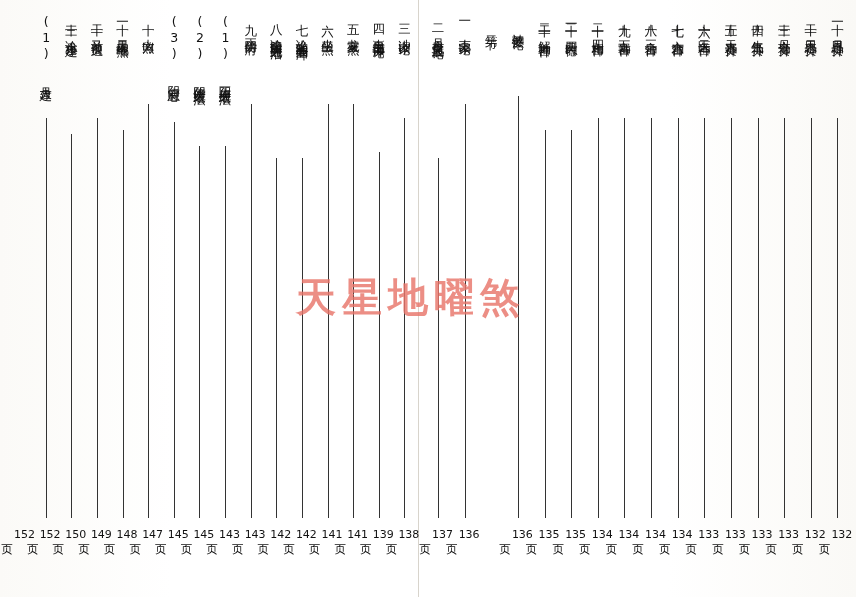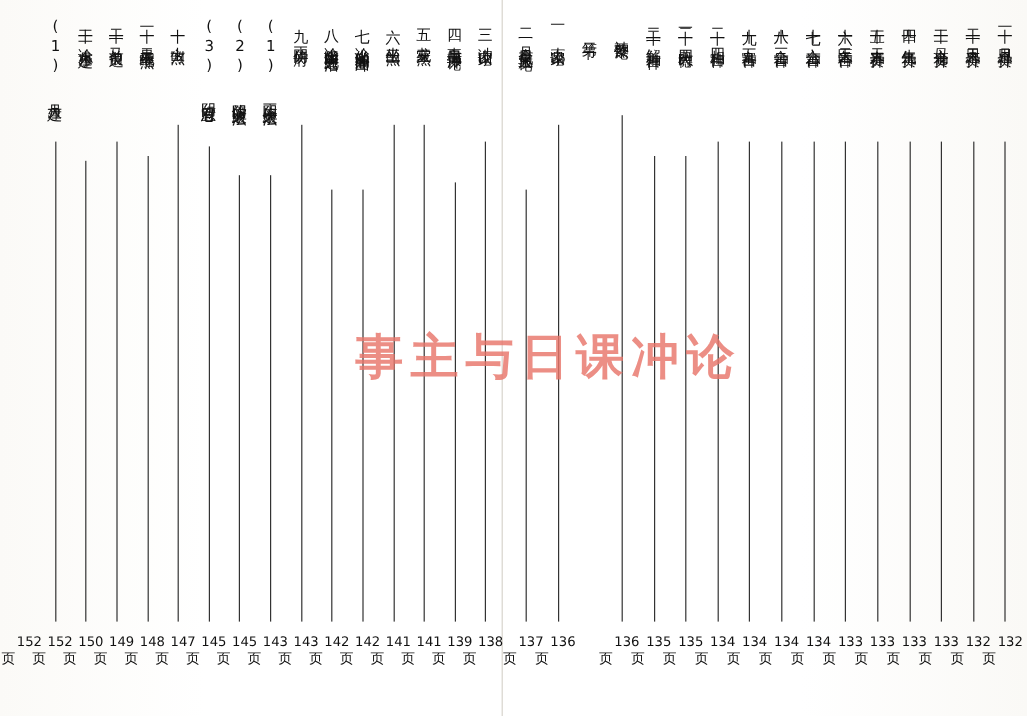--- a/index.html
+++ b/index.html
@@ -272,14 +272,14 @@
         <div class="col-inner"><span class="vtext">(1)　大月建</span></div>
         <div class="leader" style="top: 118px; height: 400px;"></div>
         <div class="pagenum" style="top: 528px;"><span class="num">152</span><span>页</span></div>
       </div>
       <div class="col">
         <div class="col-inner"><span class="vtext"></span></div>
         <div class="pagenum" style="top: 528px;"><span class="num">152</span><span>页</span></div>
       </div>
     </div>
 
-  <div class="watermark">事主与日课冲论</div>
+  <div class="watermark">天星地曜煞</div>
 </div>
 
 </body></html>

